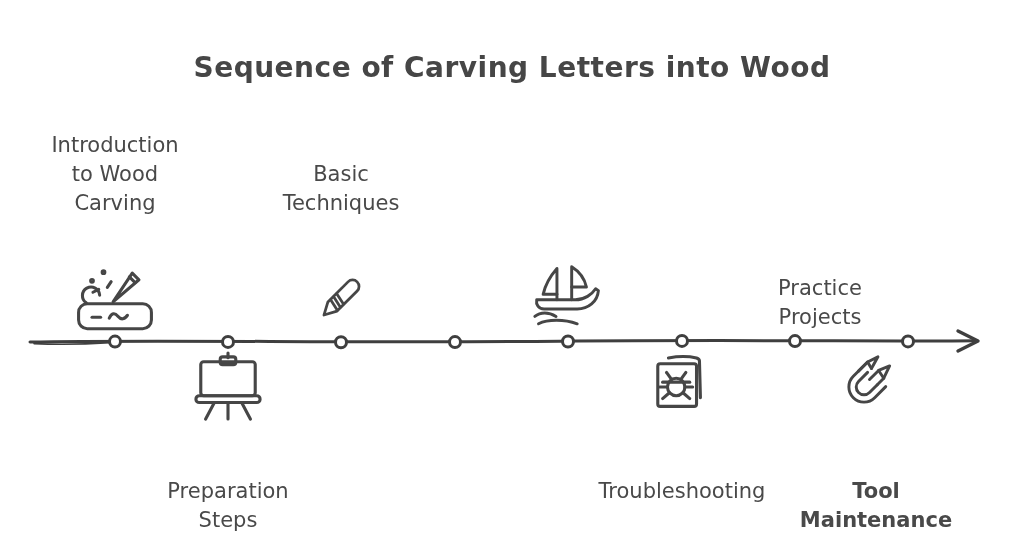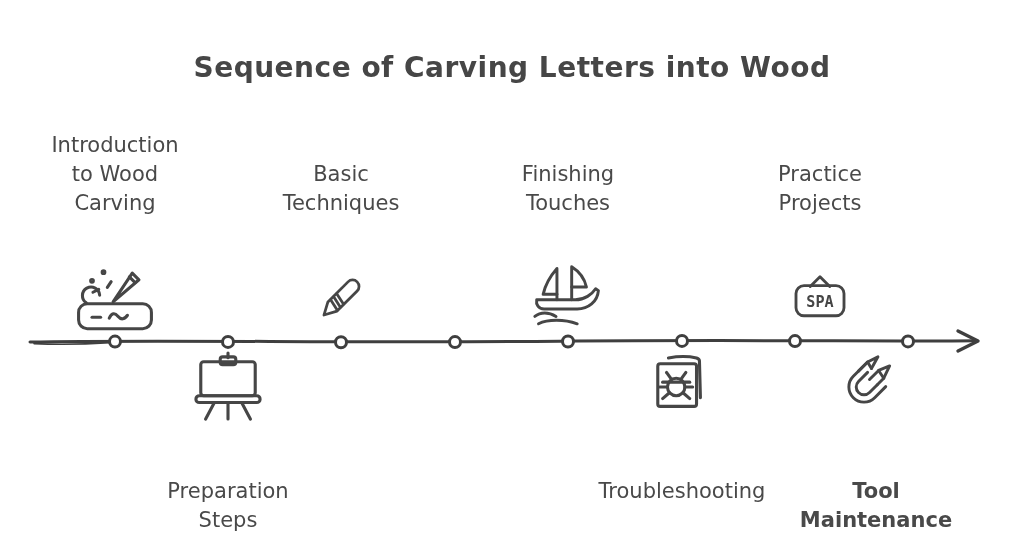--- a/index.html
+++ b/index.html
@@ -145,21 +145,20 @@
           <path d="M26,29 L23,43"></path>
           <path d="M31,29 L28,43"></path>
           <path d="M36,29 L33,43"></path>
         </g>
       </svg>
     </div>
   </div>
 
 
   <div class="item above" style="left:568px;">
-    <div class="label" style="width:150px;">Finishing Touches</div>
     <div class="icon-box">
       <svg width="78" height="70" viewBox="0 0 84 76">
         <g class="stroke">
           <path d="M30,34 L30,6 C23,14 17,25 15,34 Z"></path>
           <path d="M46,26 L46,4 C54,9 60,17 62,26 Z"></path>
           <path d="M30,34 V40"></path>
           <path d="M46,26 V40"></path>
           <path d="M8,40 H50 C60,40 68,34 72,28 L75,30 C74,42 64,50 52,50 H16 C10,50 7,45 8,40 Z"></path>
           <path d="M6,58 c6,-5 15,-5 23,0"></path>
           <path d="M10,66 c10,-5 28,-5 42,0"></path>
@@ -183,29 +182,20 @@
           <path d="M19,41 L12,47"></path>
           <path d="M33,41 L40,47"></path>
         </g>
       </svg>
     </div>
     <div class="label" style="width:220px;">Troubleshooting</div>
   </div>
 
   <div class="item above" style="left:820px;">
     <div class="label" style="width:150px;">Practice Projects</div>
-    <div class="icon-box">
-      <svg width="64" height="56" viewBox="0 0 72 62">
-        <g class="stroke">
-          <path d="M25,18 L36,7 L47,18"></path>
-          <rect x="9" y="17" width="54" height="34" rx="9"></rect>
-        </g>
-        <text class="sign-text" x="36" y="41" text-anchor="middle">SPA</text>
-      </svg>
-    </div>
   </div>
 
   <div class="item below" style="left:876px;font-weight:bold;">
     <div class="icon-box">
       <svg width="66" height="66" viewBox="0 0 72 72">
         <g class="stroke" transform="rotate(-45 36 36)">
           <path d="M47,11 H26 A16.5,16.5 0 0 0 26,44 H43"></path>
           <path d="M40,19 H26 A8.5,8.5 0 0 0 26,36 H38"></path>
           <path d="M34,11 H48 L60,15 L46,19"></path>
           <path d="M48,11 L46,19"></path>

